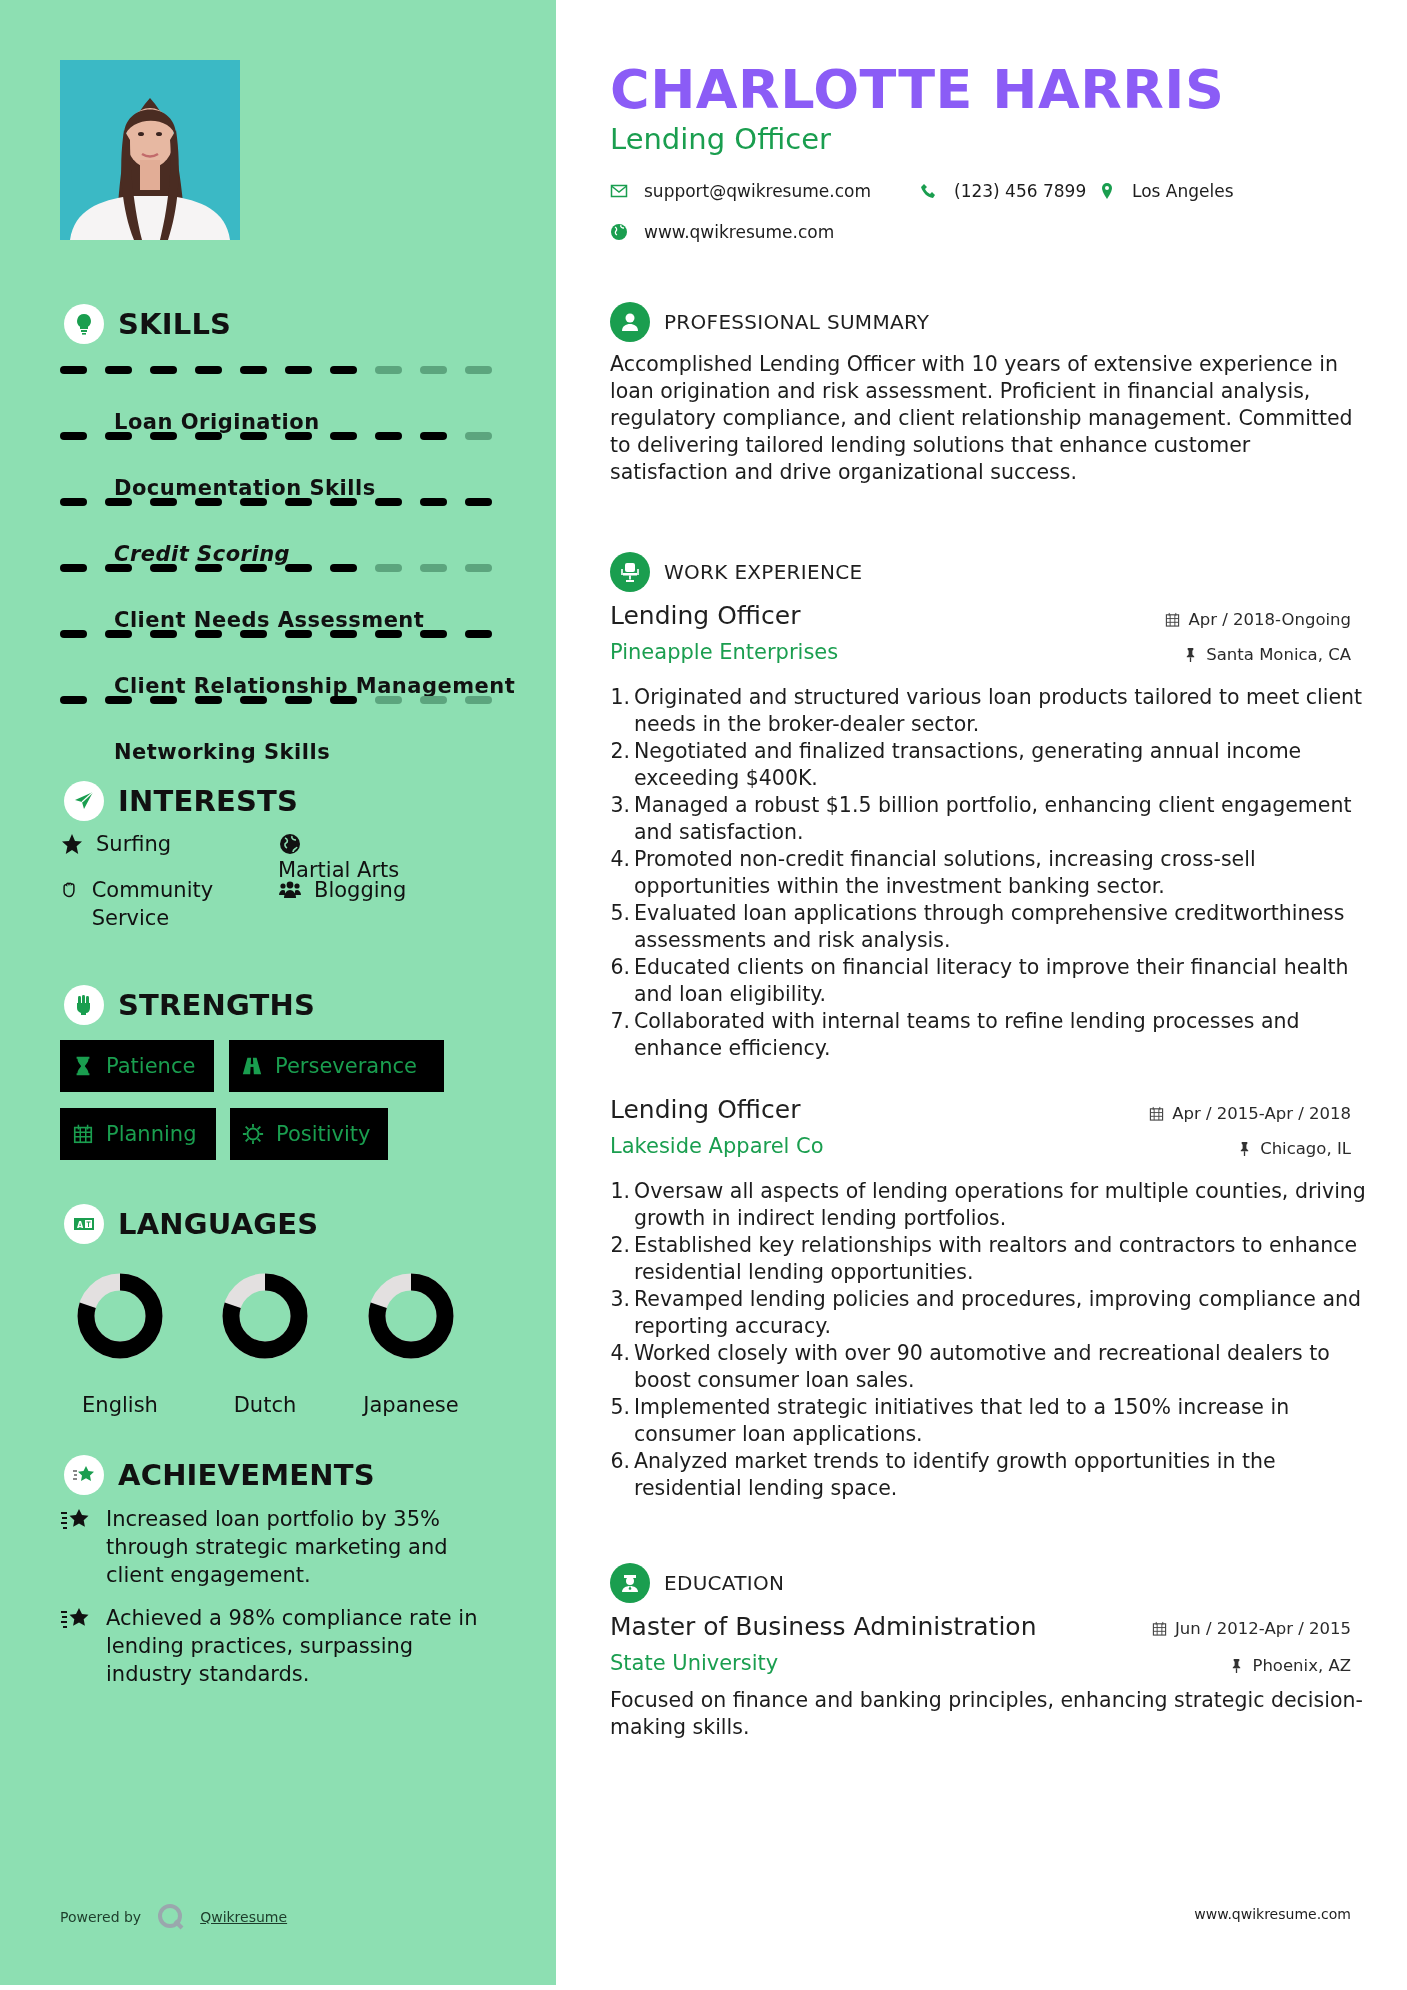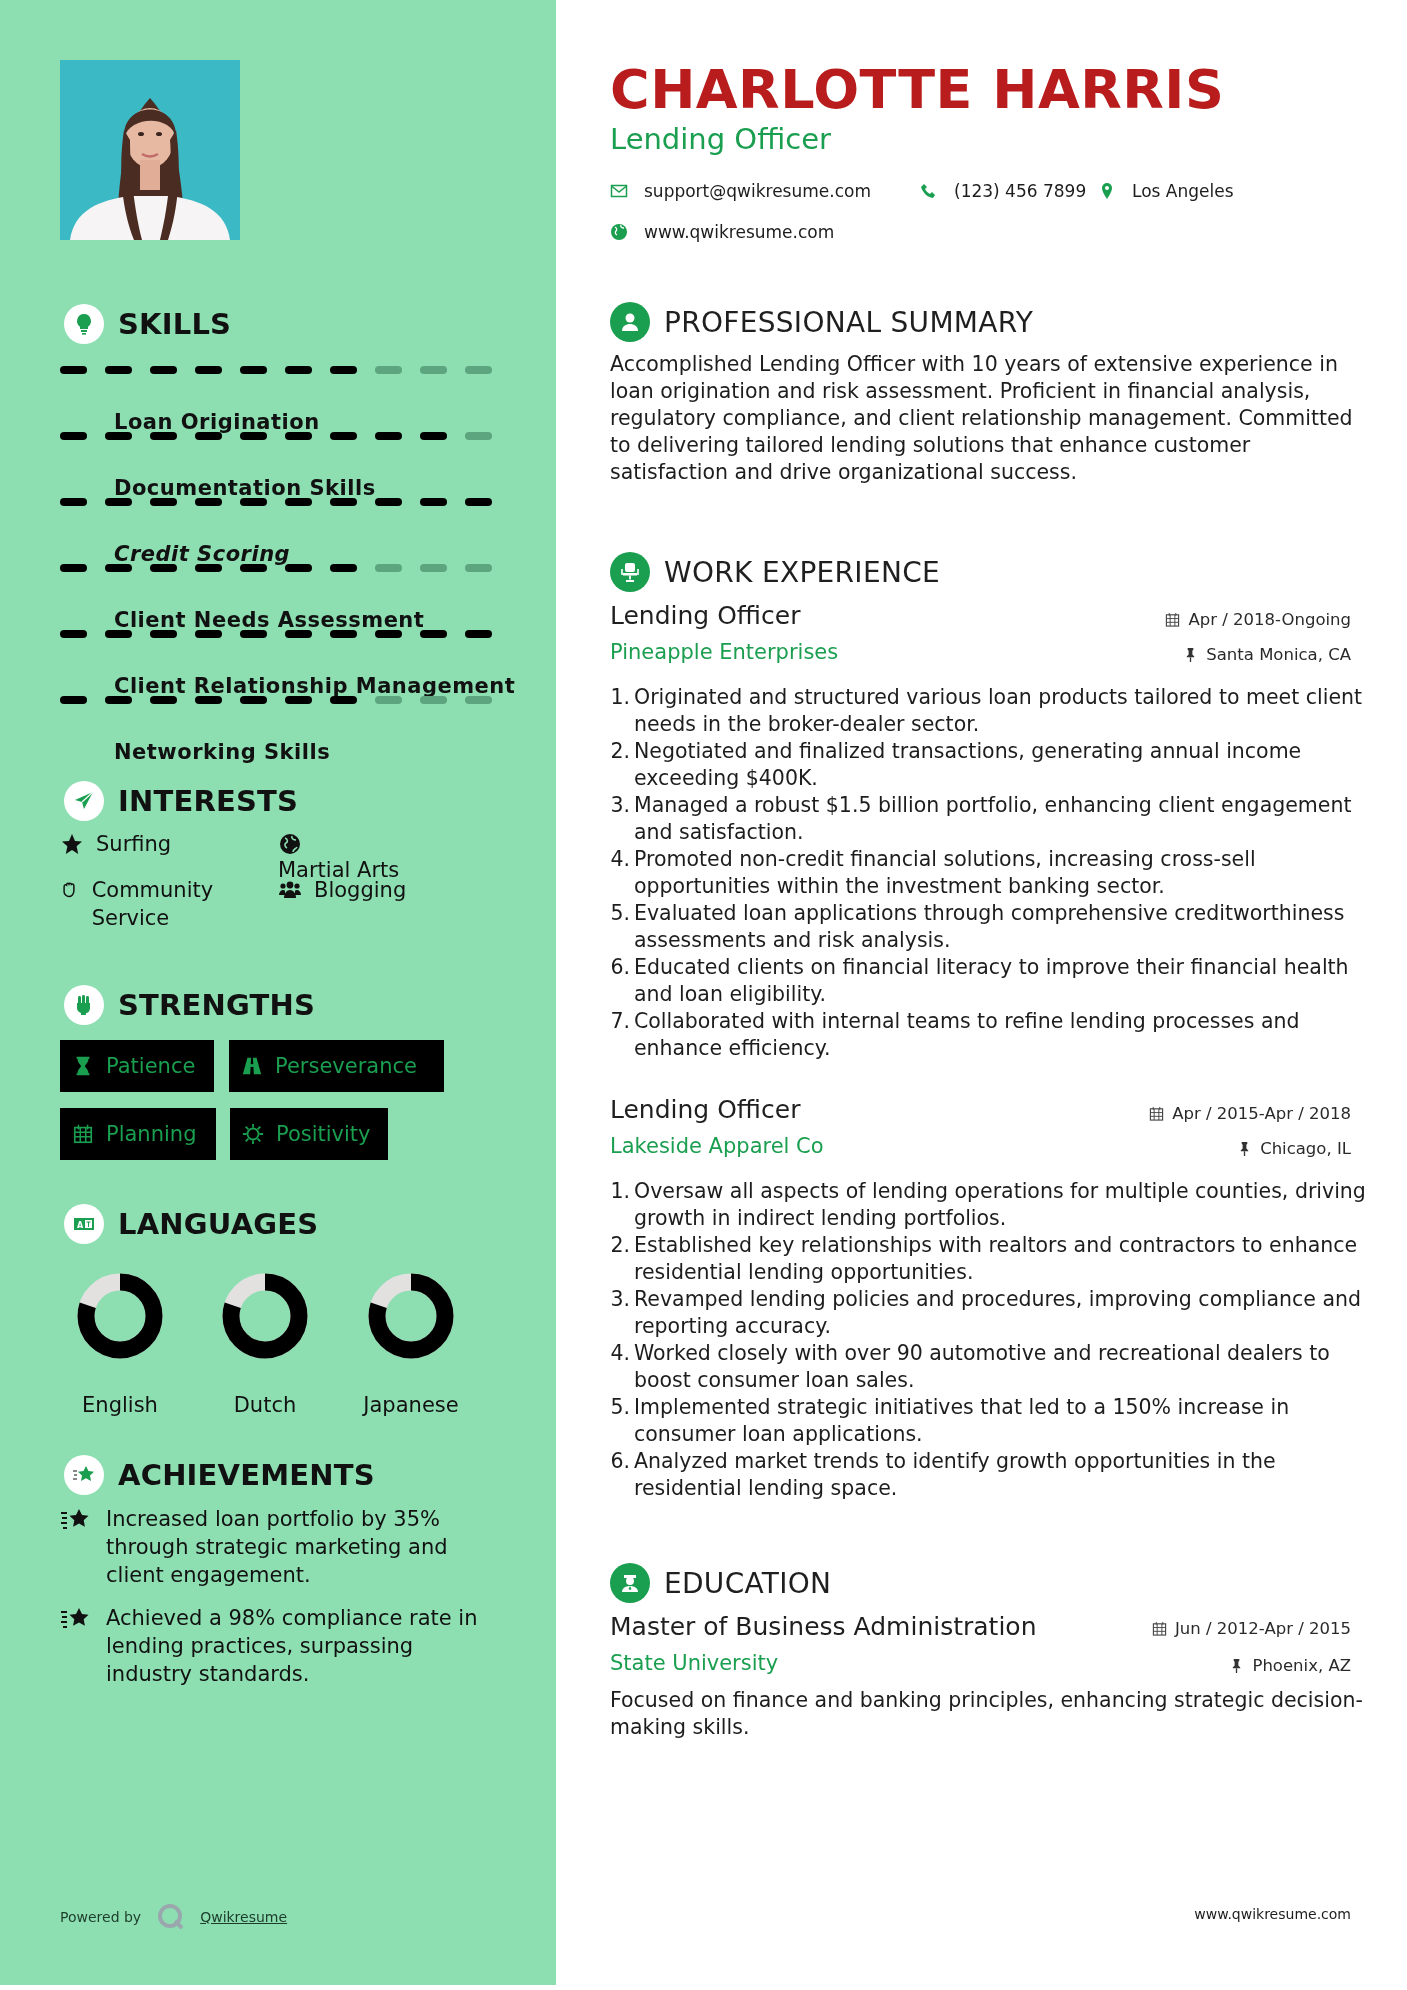--- a/index.html
+++ b/index.html
@@ -35,29 +35,29 @@
 
   .ach { position: absolute; left: 60px; width: 440px; display: flex; }
   .ach .ic { width: 32px; height: 28px; margin-right: 14px; flex-shrink: 0; margin-top: 2px; }
   .ach .txt { font-size: 21px; color: #111; line-height: 28px; }
 
   .powered { position: absolute; left: 60px; top: 1902px; display: flex; align-items: center; font-size: 14px; color: #1d3d2b; }
   .powered .q { width: 30px; height: 30px; margin: 0 14px 0 15px; }
   .powered a { color: #1d3d2b; text-decoration: underline; }
 
   
-  .name { position: absolute; left: 54px; top: 58px; font-size: 54px; font-weight: bold; color: #b91c1c; letter-spacing: 0.5px; white-space: nowrap; }
+  .name { position: absolute; left: 54px; top: 58px; font-size: 54px; font-weight: bold; color: #8b5cf6; letter-spacing: 0.5px; white-space: nowrap; }
   .role { position: absolute; left: 54px; top: 122px; font-size: 29px; color: #1a9e4f; }
   .contact { position: absolute; display: flex; align-items: center; font-size: 17px; color: #1d1d1d; white-space: nowrap; }
   .contact svg { width: 18px; height: 18px; margin-right: 16px; }
 
   .main-head { position: absolute; left: 54px; display: flex; align-items: center; }
   .main-head .circ { width: 40px; height: 40px; border-radius: 50%; background: #1a9e4f; display: flex; align-items: center; justify-content: center; margin-right: 14px; }
   .main-head .circ svg { width: 24px; height: 24px; }
-  .main-head h2 { font-size: 28px; font-weight: normal; color: #1f1f1f; letter-spacing: 0.3px; }
+  .main-head h2 { font-size: 20px; font-weight: normal; color: #1f1f1f; letter-spacing: 0.3px; }
 
   .para { position: absolute; left: 54px; width: 760px; font-size: 20.5px; line-height: 27px; color: #1d1d1d; }
 
   .job-title { position: absolute; left: 54px; font-size: 25px; color: #1f1f1f; }
   .job-company { position: absolute; left: 54px; font-size: 21px; color: #1a9e4f; }
   .meta { position: absolute; right: 56px; display: flex; align-items: center; font-size: 16.5px; color: #2a2a2a; white-space: nowrap; }
   .meta svg { width: 15px; height: 15px; margin-right: 8px; }
 
   .bullets { position: absolute; left: 54px; width: 770px; list-style: none; font-size: 20.5px; line-height: 27px; color: #1d1d1d; }
   .bullets li { display: flex; }

